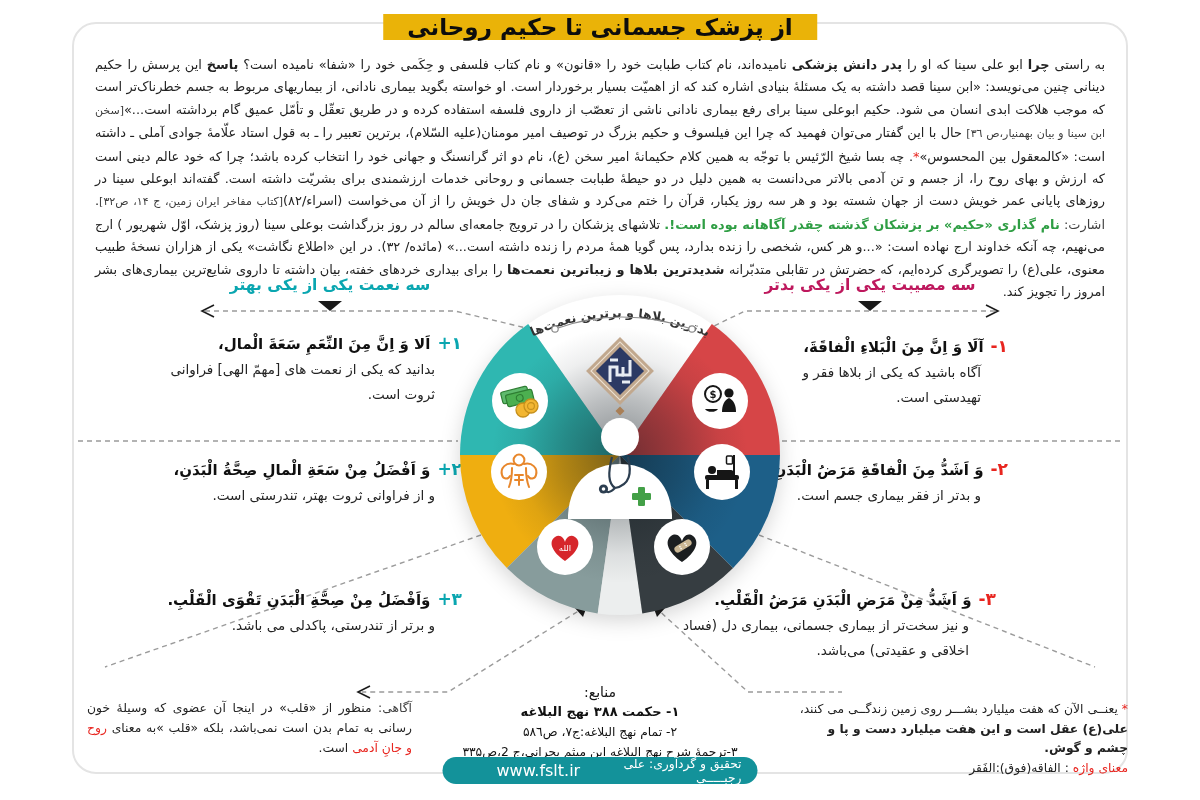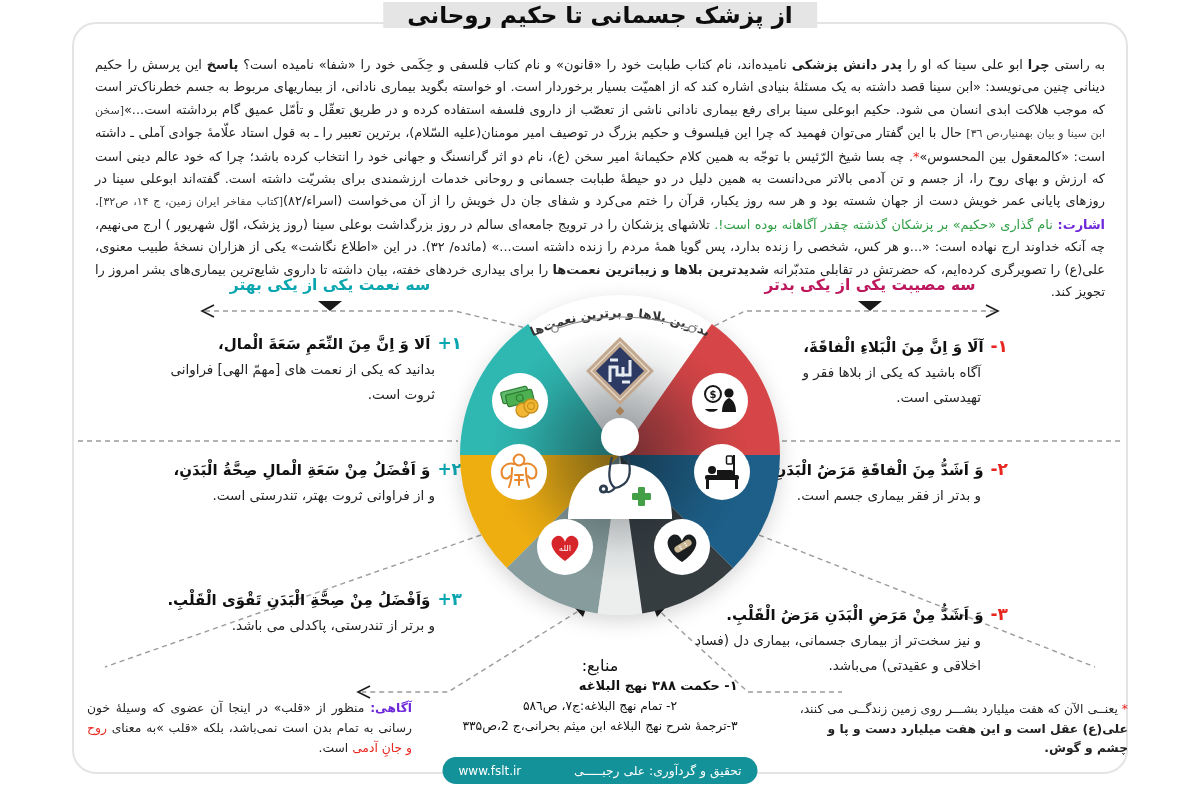--- a/index.html
+++ b/index.html
@@ -2,62 +2,62 @@
 <html lang="fa"><head>
 <meta charset="utf-8">
 <style>
   html,body{margin:0;padding:0;background:#fff;}
   body{width:1200px;height:800px;position:relative;overflow:hidden;
        font-family:"DejaVu Sans",sans-serif;color:#1c1c1c;}
   .page{position:absolute;inset:0;}
   .card{position:absolute;left:72px;top:22px;width:1052px;height:748px;
         border:2px solid #e4e4e4;border-radius:24px;z-index:0;background:#fff;}
   .connectors{position:absolute;left:0;top:0;z-index:1;}
-  .title{position:absolute;top:2px;left:50%;transform:translateX(-50%);
-         background:#e5e5e5;padding:0 24px;font-size:23px;font-weight:bold;color:#0d0d0d;
+  .title{position:absolute;top:14px;left:50%;transform:translateX(-50%);
+         background:#eab308;padding:0 24px;font-size:23px;font-weight:bold;color:#0d0d0d;
          white-space:nowrap;z-index:3;direction:rtl;}
   .intro{position:absolute;top:54px;right:95px;width:1010px;direction:rtl;
          text-align:justify;font-size:12.9px;line-height:22.4px;color:#222;z-index:2;}
   .s-n{}
   .s-b{font-weight:bold;}
   .s-r{color:#e8251f;}
-  .s-rb{color:#6d28d9;font-weight:bold;}
-  .s-gb{color:#2f9e44;font-weight:normal;}
+  .s-rb{color:#404040;font-weight:normal;}
+  .s-gb{color:#2f9e44;font-weight:bold;}
   .s-sm{font-size:11px;color:#3a3a3a;}
   .col-header{position:absolute;top:276px;font-size:15.5px;font-weight:bold;z-index:2;
               direction:rtl;white-space:nowrap;transform:translateX(-50%);}
   .col-header.left{left:330px;color:#0aa6b0;}
   .col-header.right{left:870px;color:#be185d;}
   .item{position:absolute;direction:rtl;z-index:2;}
   .item .head{font-size:15px;font-weight:bold;color:#101010;white-space:nowrap;line-height:26px;}
   .item .num{direction:ltr;unicode-bidi:isolate;font-size:17px;font-weight:bold;margin-left:7px;}
   .item.left .num{color:#0aa6b0;}
   .item.right .num{color:#e8251f;}
   .item .fa{font-size:13.5px;color:#232323;line-height:25px;padding-right:27px;text-align:right;}
   #l1{right:738px;top:330px;width:300px;}
   #l2{right:738px;top:456px;width:310px;}
   #l3{right:738px;top:586px;width:310px;}
   #r1{right:192px;top:333px;width:212px;}
   #r2{right:192px;top:456px;width:280px;}
-  #r3{right:192px;top:586px;width:318px;margin-top:15px;}
+  #r3{right:204px;top:586px;width:318px;}
   .wheel{position:absolute;left:430px;top:265px;z-index:2;
          filter:drop-shadow(0 6px 10px rgba(0,0,0,0.16));}
   .sources{position:absolute;left:600px;top:656px;transform:translateX(-50%);direction:rtl;
            text-align:center;font-size:12.3px;line-height:20px;color:#111;z-index:2;white-space:nowrap;}
-  .sources .src-head{font-size:16px;}
-  .sources .src-bold{font-weight:bold;font-size:13px;text-align:right;}
+  .sources .src-head{font-size:14px;margin-top:26px;}
+  .sources .src-bold{font-weight:bold;font-size:13px;}
   .note-left{position:absolute;right:788px;top:698px;width:325px;direction:rtl;
              text-align:justify;font-size:12.3px;line-height:20px;color:#222;z-index:2;margin-left:23px;}
   .note-right{position:absolute;right:72px;top:700px;width:330px;direction:rtl;
               text-align:right;font-size:12.3px;line-height:19.5px;color:#222;z-index:2;}
   .footer-pill{position:absolute;left:50%;top:757px;transform:translateX(-50%);
                width:315px;height:27px;background:#13929a;border-radius:14px;
                display:flex;align-items:center;justify-content:space-between;direction:rtl;
                padding:0 16px;box-sizing:border-box;z-index:3;color:#fff;font-size:12.3px;}
-  .footer-pill .site{direction:ltr;font-size:12px;}
+  .footer-pill .site{direction:ltr;font-size:16px;margin-left:38px;}
 </style>
 </head>
 <body>
 
 <div class="page">
 
   <div class="card"></div>
 
   <svg class="connectors" width="1200" height="800" viewBox="0 0 1200 800">
     <g stroke="#9b9b9b" stroke-width="1.4" stroke-dasharray="5 4" fill="none">
@@ -246,20 +246,21 @@
     <div class="src-head">منابع:</div>
     <div class="src-bold">۱- حکمت ۳۸۸ نهج البلاغه</div>
     <div>۲- تمام نهج البلاغه:ج۷، ص۵۸٦</div>
     <div>۳-ترجمهٔ شرح نهج البلاغه ابن میثم بحرانی،ج 2،ص۳۳۵</div>
   </div>
 
   <div class="note-left"><span class="s-rb">آگاهی:</span><span class="s-n"> منظور از «قلب» در اینجا آن عضوی که وسیلهٔ خون رسانی به تمام بدن است نمی‌باشد، بلکه «قلب »به معنای </span><span class="s-r">روح و جانِ آدمی</span><span class="s-n"> است.</span></div>
   <div class="note-right">
     <div><span class="s-r">* </span><span class="s-n">یعنــی الآن که هفت میلیارد بشـــر روی زمین زندگــی می کنند،</span></div>
     <div><span class="s-b">علی(ع) عقل است و این هفت میلیارد دست و پا و چشم و گوش.</span></div>
+    <div><span class="s-r">معنای واژه</span><span class="s-n"> : الفاقه(فوق):الفَقر</span></div>
   </div>
 
   <div class="footer-pill">
     <span>تحقیق و گردآوری: علی رجبـــــی</span>
     <span class="site">www.fslt.ir</span>
   </div>
 
 </div>
 
 </body></html>

